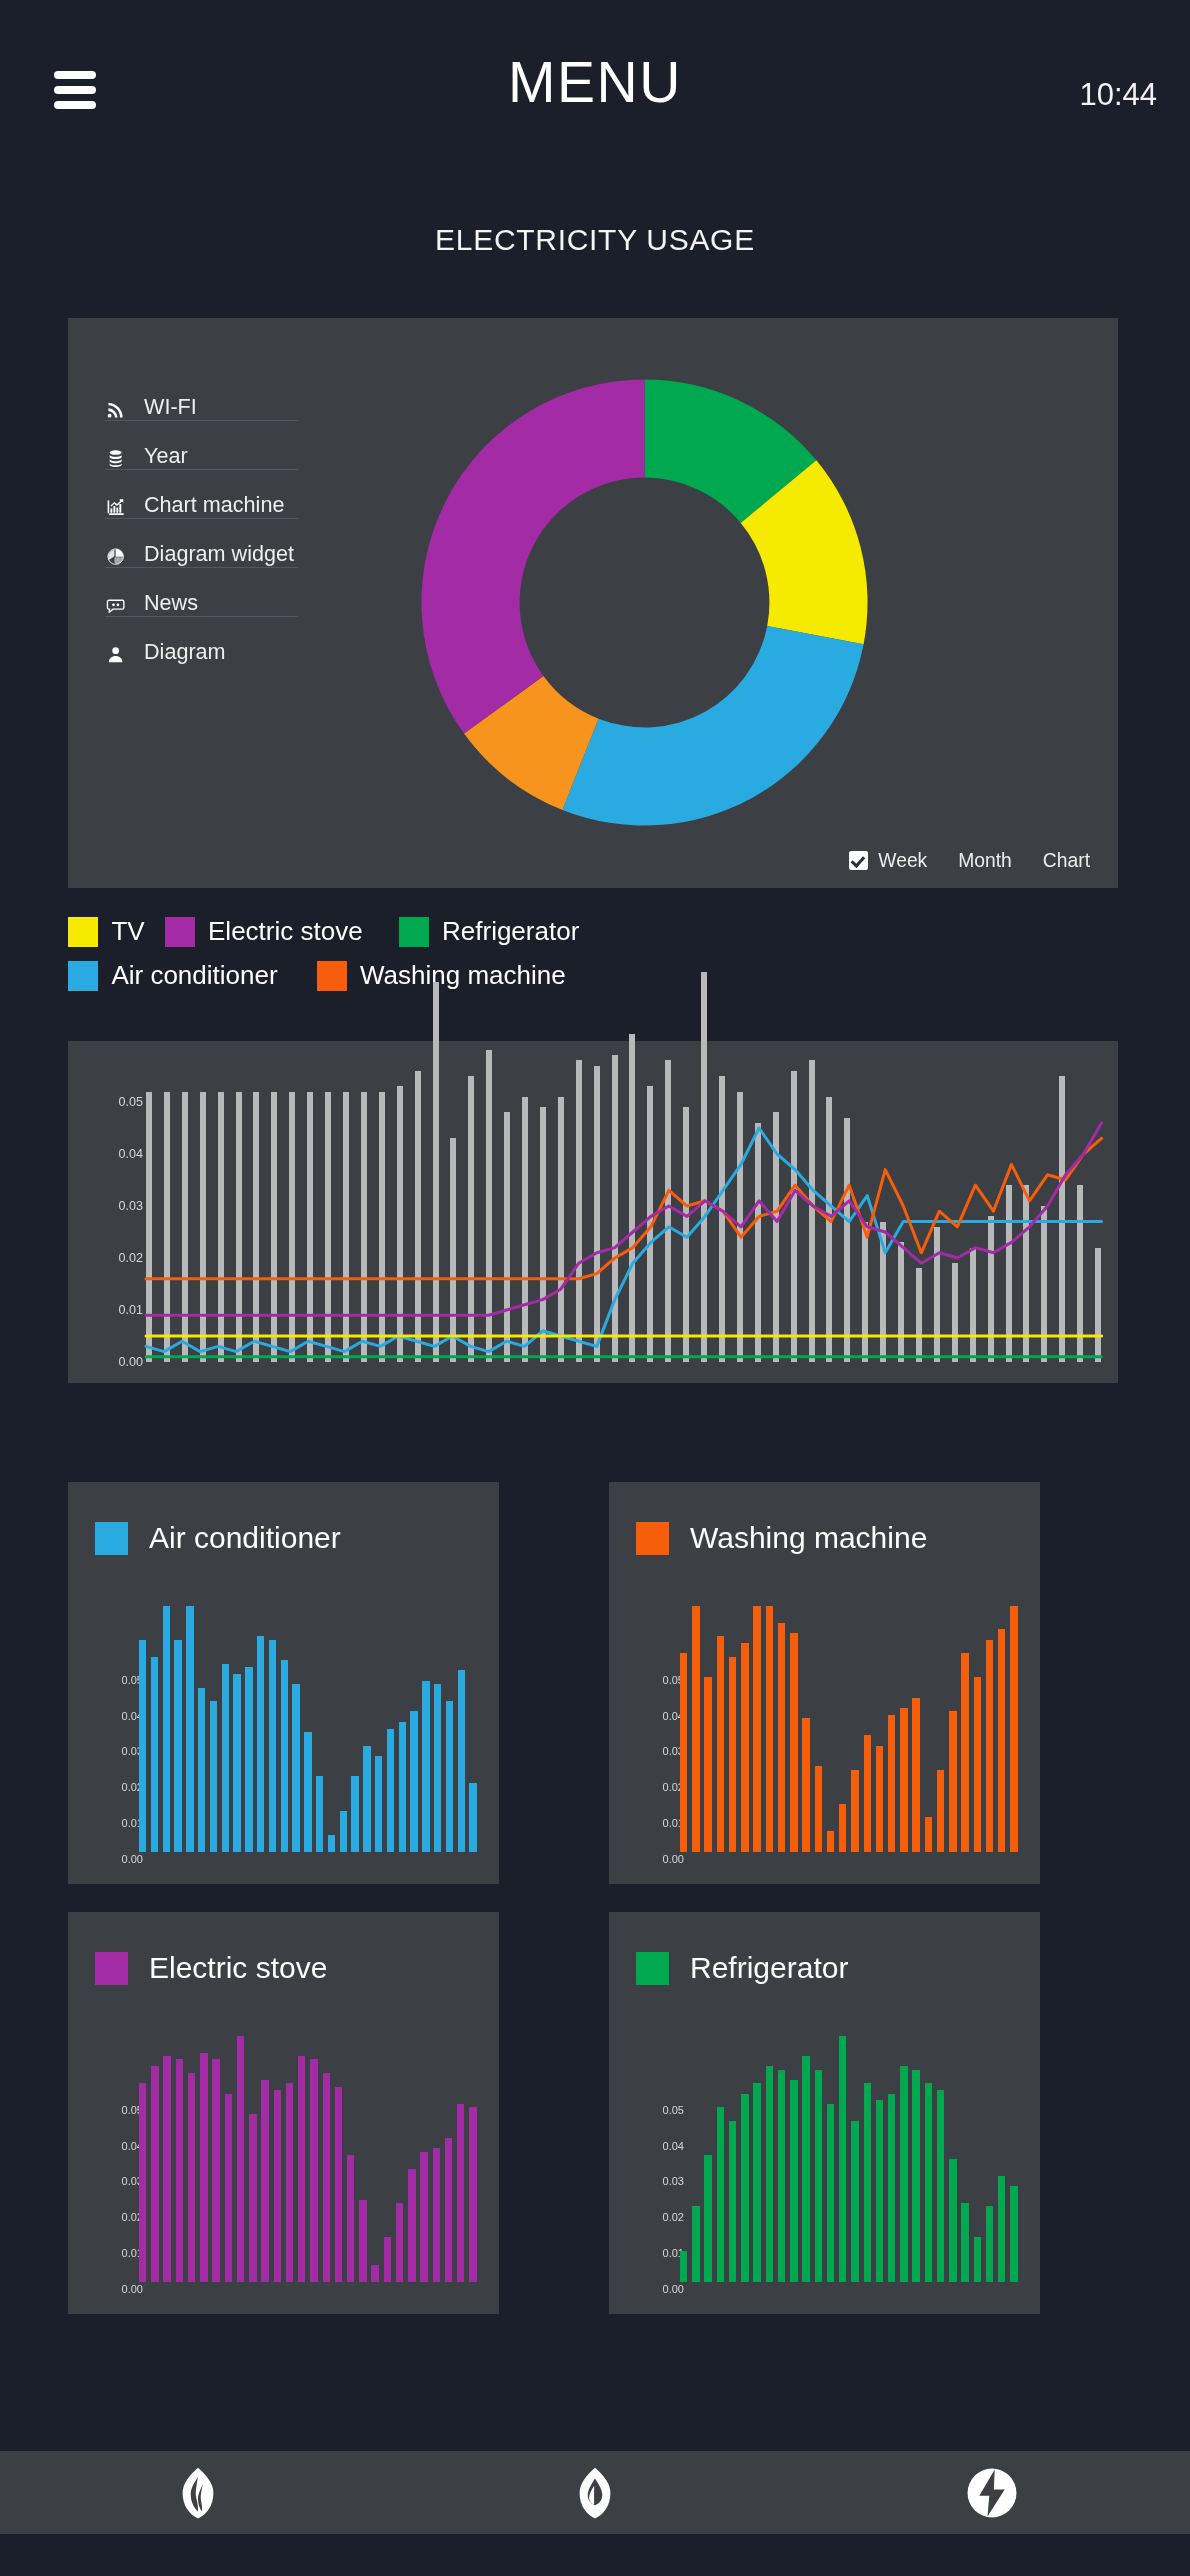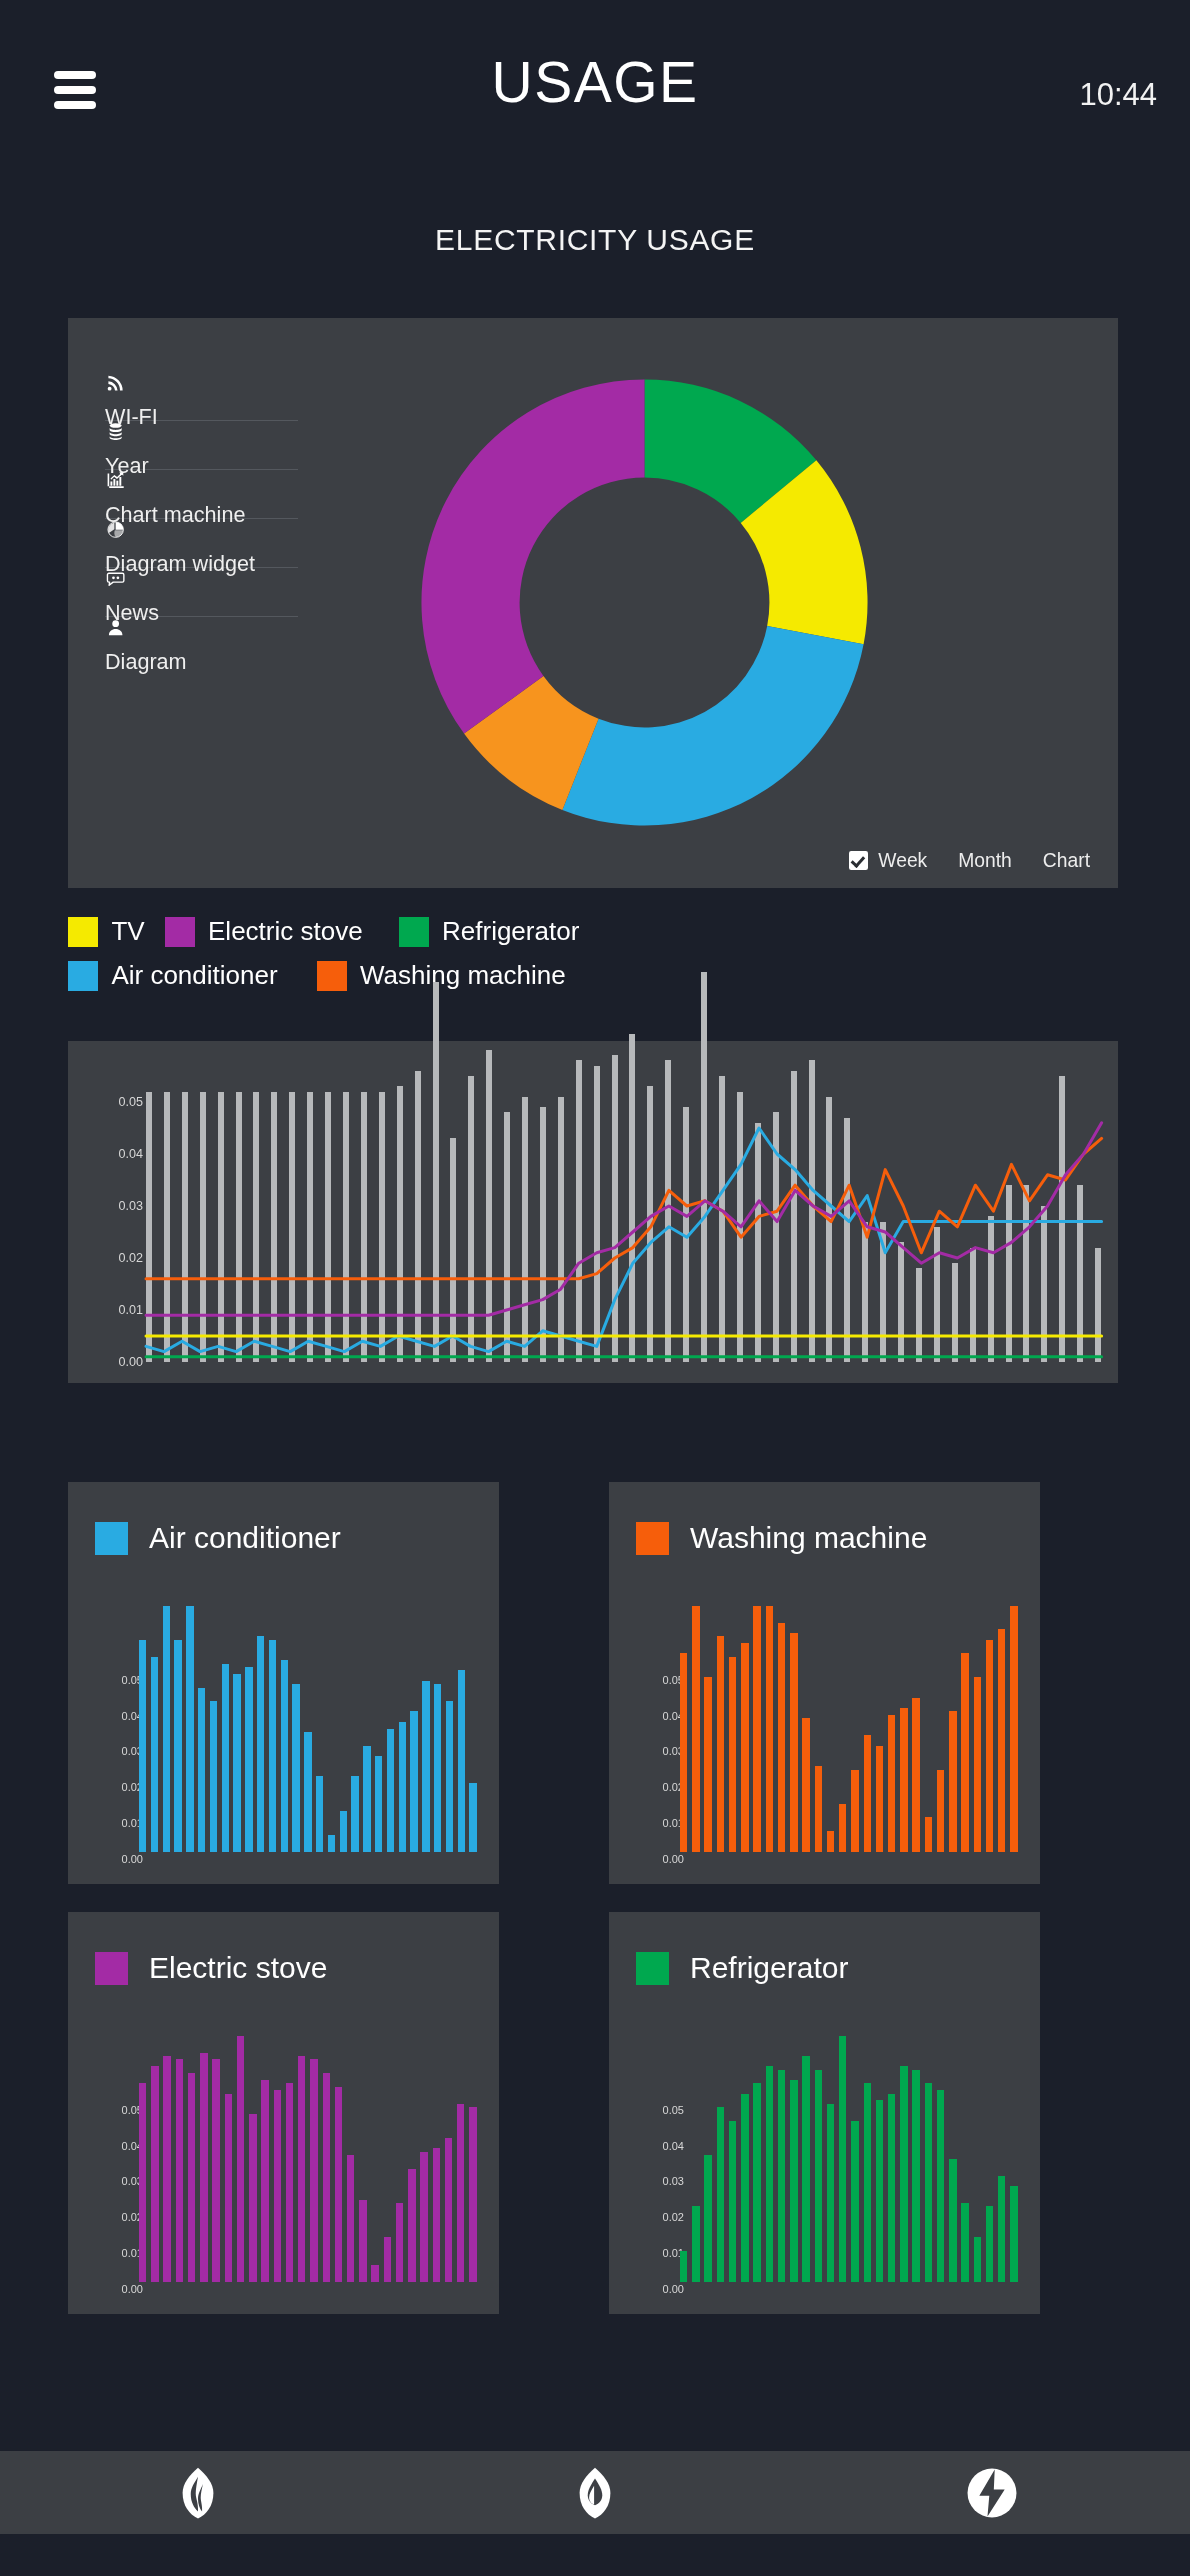--- a/index.html
+++ b/index.html
@@ -78,26 +78,25 @@
     background: #3c3f44;
   }
   .side-menu {
     position: absolute;
     left: 37px;
     top: 54px;
     width: 193px;
   }
   .menu-item {
     display: flex;
-    align-items: flex-start;
-    gap: 11px;
+    align-items: flex-end;
+    gap: 18px;
     height: 48px;
     border-bottom: 1.5px solid #54585e;
     cursor: pointer;
-    flex-direction: column;
   }
   .menu-item:last-child { border-bottom: none; }
   .menu-item .mlabel {
     font-size: 21.6px;
     font-weight: 300;
     color: #efefef;
     white-space: nowrap;
   }
   .mi-icon {
     width: 21px;
@@ -246,21 +245,21 @@
 </style>
 </head>
 <body>
 
 <div class="header">
   <div class="hamburger">
     <span></span>
     <span></span>
     <span></span>
   </div>
-  <div class="app-title">USAGE</div>
+  <div class="app-title">MENU</div>
   <div class="clock">10:44</div>
 </div>
 
 <div class="section-title">ELECTRICITY USAGE</div>
 
 <div class="donut-panel">
 
   <div class="side-menu" id="side-menu">
       <div class="menu-item">
         <span class="mi-icon">

